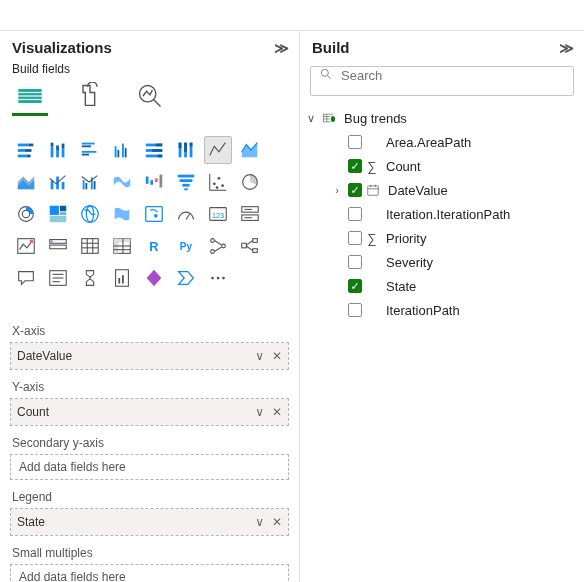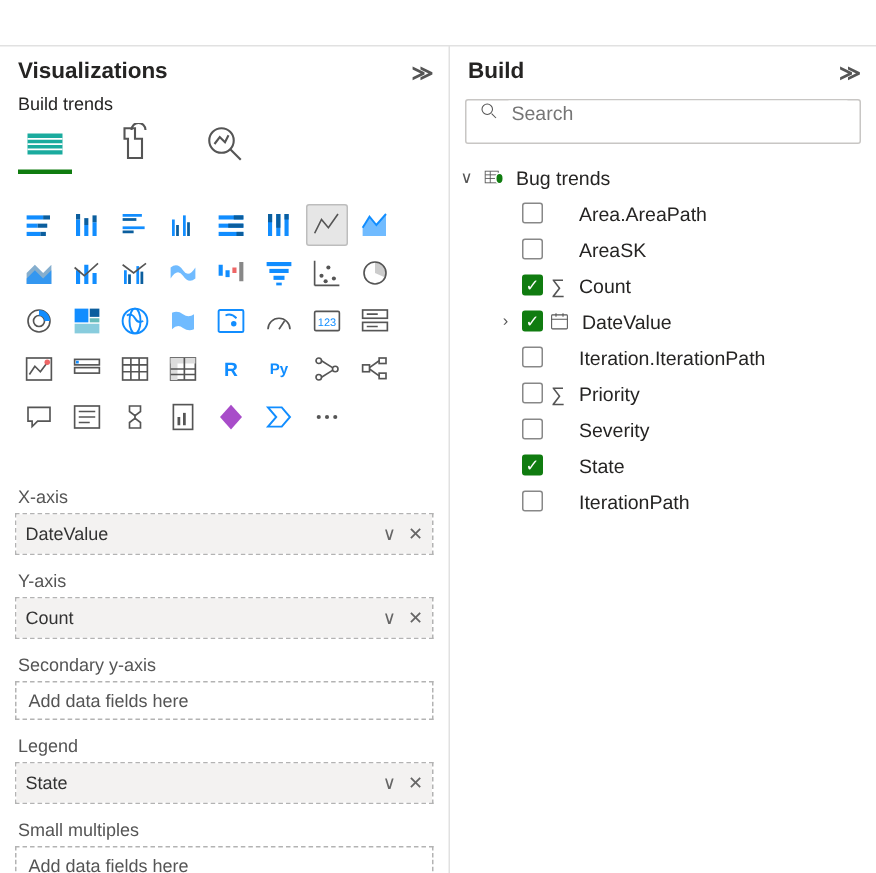--- a/index.html
+++ b/index.html
@@ -50,21 +50,21 @@
 </head>
 <body>
 
 <div class="container">
 
   <div class="panel viz-panel">
     <div class="panel-header">
       <span>Visualizations</span>
       <span class="collapse-btn">≫</span>
     </div>
-    <div class="subhead">Build trends</div>
+    <div class="subhead">Build fields</div>
 
     <div class="tabs">
       <div class="tab selected">
         <svg viewBox="0 0 24 24">
             <rect x="2" y="6" width="20" height="12" class="fill-teal"></rect>
             <line x1="2" y1="9" x2="22" y2="9" stroke="#fff"></line>
             <line x1="2" y1="12" x2="22" y2="12" stroke="#fff"></line>
             <line x1="2" y1="15" x2="22" y2="15" stroke="#fff"></line>
           </svg>
       </div>
@@ -457,26 +457,20 @@
       </div>
       <div id="fields-list">
           <div class="tree-row field-row">
             <span class="caret"></span>
             <span class="checkbox"></span>
             <span class="sigma"></span>
             <span class="field-name">Area.AreaPath</span>
           </div>
           <div class="tree-row field-row">
             <span class="caret"></span>
-            <span class="checkbox"></span>
-            <span class="sigma"></span>
-            <span class="field-name">AreaSK</span>
-          </div>
-          <div class="tree-row field-row">
-            <span class="caret"></span>
             <span class="checkbox checked">✓</span>
             <span class="sigma">∑</span>
             <span class="field-name">Count</span>
           </div>
           <div class="tree-row field-row">
             <span class="caret">›</span>
             <span class="checkbox checked">✓</span>
             <svg class="cal-icon" viewBox="0 0 24 24">
               <rect x="3" y="5" width="18" height="16" rx="1" class="stroke-dark"></rect>
               <line x1="3" y1="10" x2="21" y2="10" class="stroke-dark"></line>

